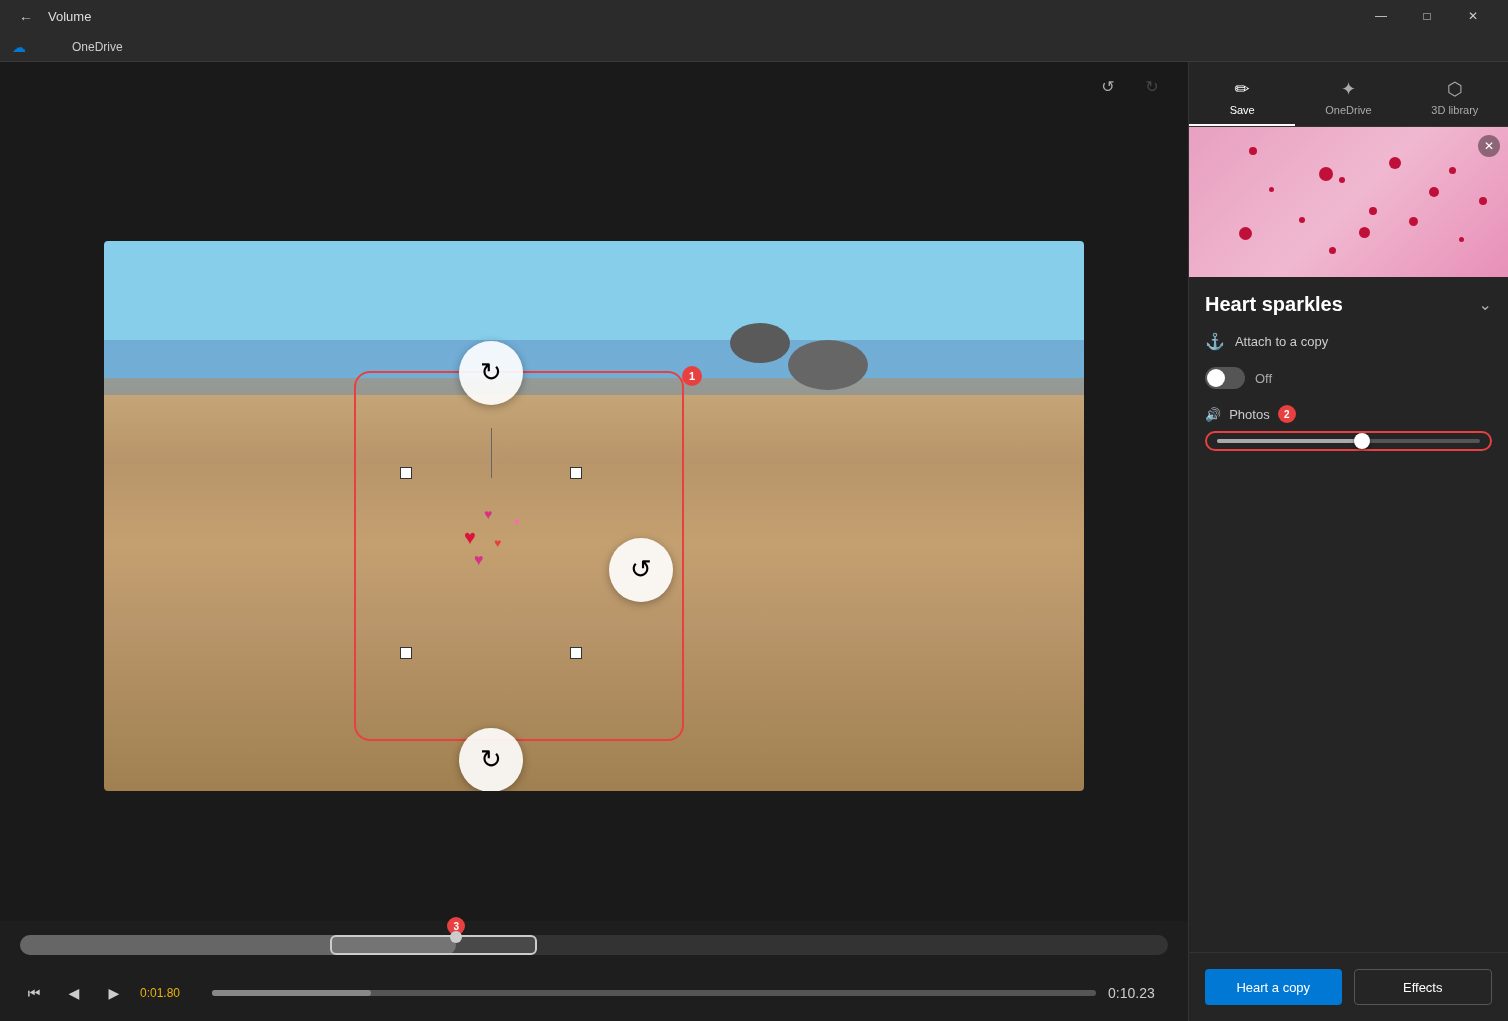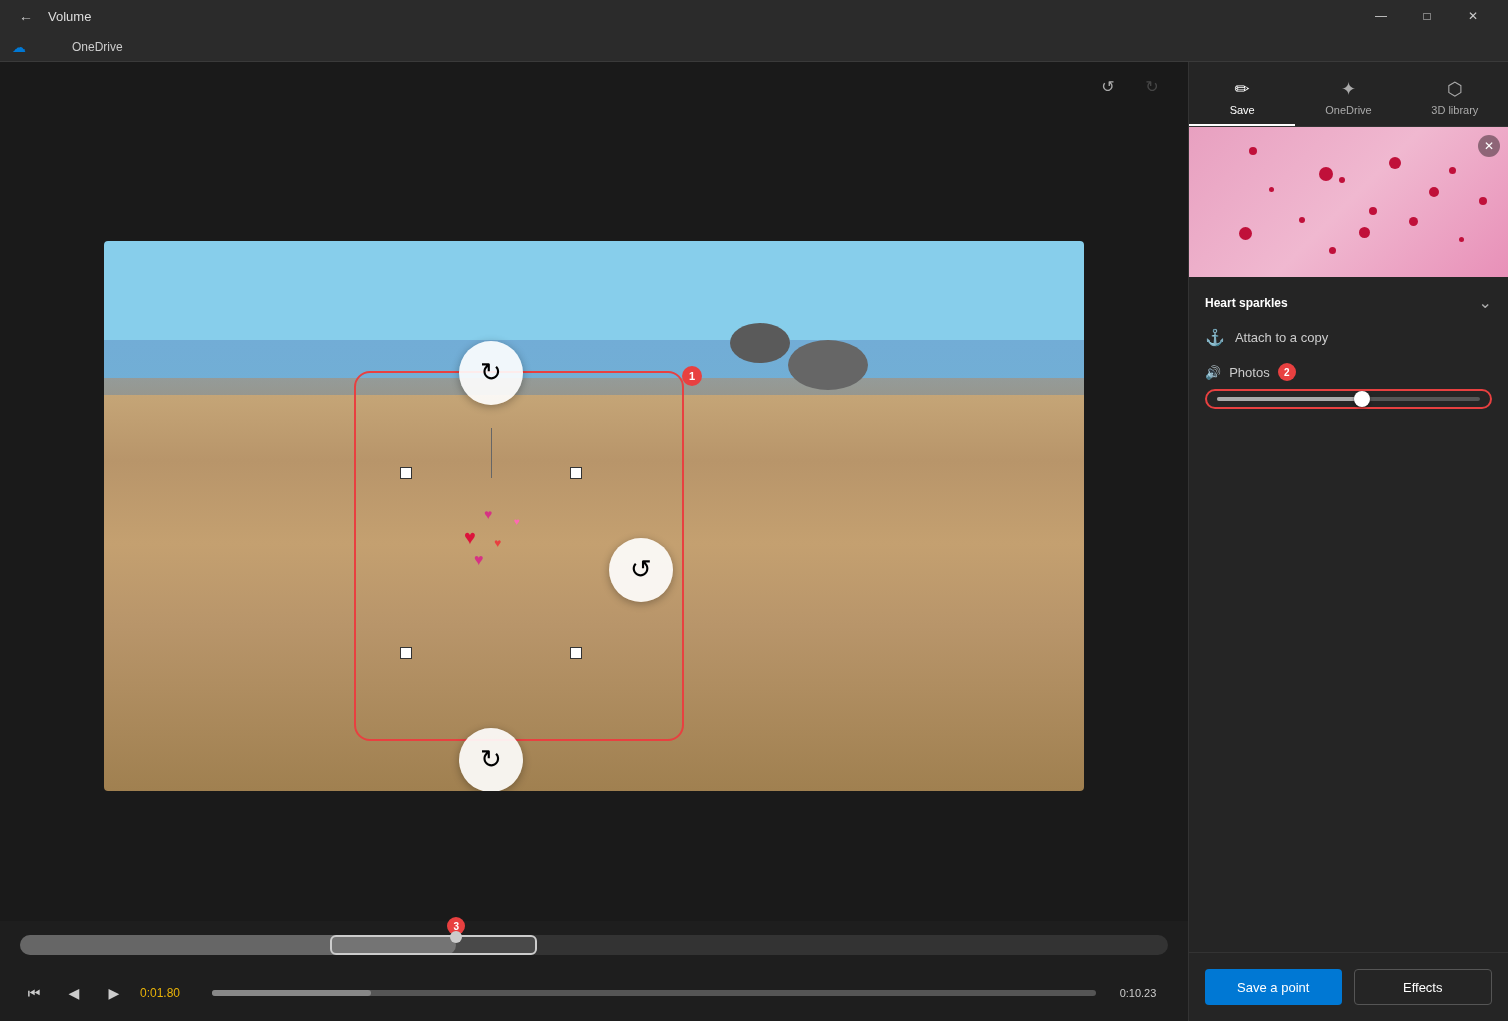--- a/index.html
+++ b/index.html
@@ -329,23 +329,23 @@
     }
     .progress-bar-inner {
       height: 100%;
       background: #888;
       border-radius: 3px;
       width: 18%;
     }
 
     .time-end {
       color: #ccc;
-      font-size: 11px;
+      font-size: 14px;
       min-width: 60px;
-      text-align: center;
+      text-align: left;
     }
 
     
     .right-panel {
       width: 320px;
       background: #252525;
       display: flex;
       flex-direction: column;
       flex-shrink: 0;
       border-left: 1px solid #333;
@@ -415,21 +415,21 @@
       gap: 16px;
     }
 
     .effect-title-row {
       display: flex;
       align-items: center;
       justify-content: space-between;
     }
     .effect-title {
       color: white;
-      font-size: 12px;
+      font-size: 20px;
       font-weight: 600;
     }
     .effect-expand-btn {
       color: #aaa;
       font-size: 16px;
       cursor: pointer;
     }
 
     .attach-row {
       display: flex;
@@ -710,38 +710,44 @@
       <div class="effect-title-row">
         <span class="effect-title">Heart sparkles</span>
         <span class="effect-expand-btn">⌄</span>
       </div>
 
       <div class="attach-row">
         <span class="anchor-icon">⚓</span>
         <span>Attach to a copy</span>
       </div>
 
+      <div class="toggle-row">
+        <div class="toggle">
+          <div class="toggle-knob"></div>
+        </div>
+        <span class="toggle-label">Off</span>
+      </div>
 
       <div class="volume-row">
         <div class="volume-header">
           <span>🔊</span>
           <span>Photos</span>
           <div class="volume-badge">
             <span>2</span>
           </div>
         </div>
         <div class="volume-slider-container">
           <div class="volume-slider-track">
             <div class="volume-slider-filled"></div>
             <div class="volume-slider-thumb"></div>
           </div>
         </div>
       </div>
 
     </div>
 
     <div class="bottom-buttons">
-      <button class="btn-save">Save a point</button>
+      <button class="btn-save">Heart a copy</button>
       <button class="btn-cancel">Effects</button>
     </div>
   </div>
 
 </div>
 
 </body></html>

